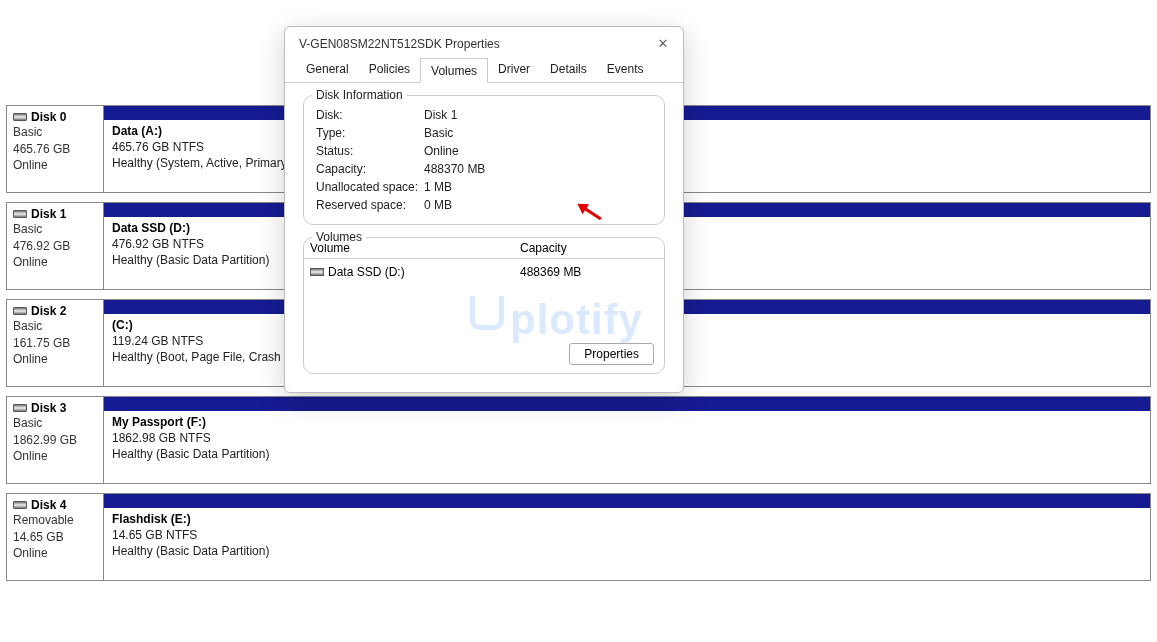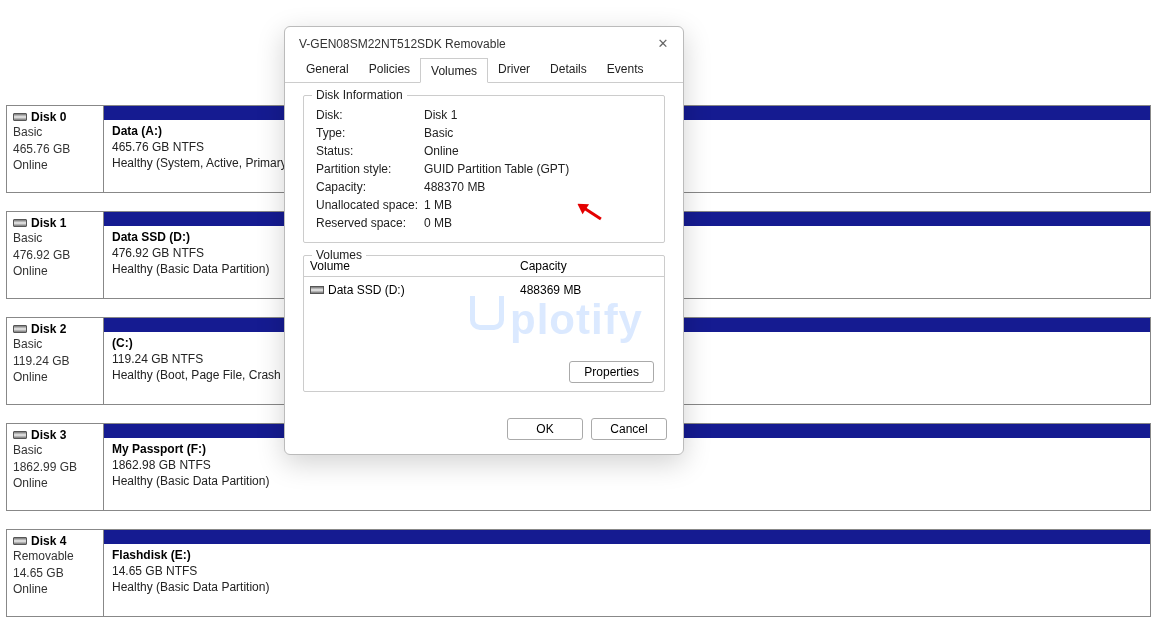--- a/index.html
+++ b/index.html
@@ -1,20 +1,20 @@
 <!DOCTYPE html>
 <html><head>
   <meta charset="utf-8">
   <style>
     * { box-sizing: border-box; margin: 0; padding: 0; font-family: 'Segoe UI', Tahoma, sans-serif; }
     body { background: #fff; width: 1157px; height: 642px; overflow: hidden; position: relative; font-size: 12px; }
 
     .top-space { height: 105px; background: #fff; }
 
-    .disks-container { display: flex; flex-direction: column; gap: 18px; padding: 0 6px 6px 6px; }
+    .disks-container { display: flex; flex-direction: column; gap: 9px; padding: 0 6px 6px 6px; }
 
     .disk-row { display: flex; border: 1px solid #888; background: #fff; min-height: 88px; }
 
     .disk-left {
       width: 96px; padding: 4px 6px; display: flex; flex-direction: column; gap: 1px;
       background: #fff;
     }
     .disk-icon-name { display: flex; align-items: center; gap: 4px; }
     .disk-icon {
       width: 14px; height: 8px; background: linear-gradient(180deg,#777,#eee,#777);
@@ -49,21 +49,21 @@
     .tab {
       padding: 5px 10px 4px 10px; cursor: pointer; color: #222;
     }
     .tab.active {
       border: 1px solid #ccc; border-bottom: 1px solid #fff;
       position: relative; top: 1px; background:#fff;
     }
 
     .dialog-body { padding: 12px 18px 6px 18px; }
 
-    .group { border: 1px solid #ccc; margin-bottom: 12px; position: relative; border-radius: 2px; padding: 10px 12px 10px 12px; }
+    .group { border: 1px solid #ccc; margin-bottom: 12px; position: relative; border-radius: 10px; padding: 10px 12px 10px 12px; }
     .group-label {
       position: absolute; top: -8px; left: 8px; background: #fff; padding: 0 4px; font-size: 12px; color:#222;
     }
 
     .info-row { display: flex; padding: 2px 0; font-size: 12px; color: #222; }
     .info-label { width: 108px; }
     .info-value { flex: 1; }
 
     .volume-list-header {
       display: flex; border-bottom: 1px solid #ccc; padding: 3px 6px; font-size: 12px;
@@ -142,21 +142,21 @@
         </div>
       </div>
     </div>
     <div class="disk-row">
       <div class="disk-left">
         <div class="disk-icon-name">
           <span class="disk-icon"></span>
           <span class="disk-name">Disk 2</span>
         </div>
         <div class="disk-meta">Basic</div>
-        <div class="disk-meta">119.24 GB</div>
+        <div class="disk-meta">161.75 GB</div>
         <div class="disk-meta">Online</div>
       </div>
       <div class="disk-right">
         <div class="stripe"></div>
         <div class="volume-body">
           <div class="volume-name">(C:)</div>
           <div class="volume-size">119.24 GB NTFS</div>
           <div class="volume-status">Healthy (Boot, Page File, Crash Dump, Basic Data Partition)</div>
         </div>
       </div>
@@ -196,21 +196,21 @@
           <div class="volume-name">Flashdisk  (E:)</div>
           <div class="volume-size">14.65 GB NTFS</div>
           <div class="volume-status">Healthy (Basic Data Partition)</div>
         </div>
       </div>
     </div>
   </div>
 
 <div class="dialog">
   <div class="dialog-titlebar">
-    <div class="dialog-title">V-GEN08SM22NT512SDK Removable</div>
+    <div class="dialog-title">V-GEN08SM22NT512SDK Properties</div>
     <div class="dialog-close">✕</div>
   </div>
 
   <div class="tabs" id="dialog-tabs">
       <div class="tab">General</div>
       <div class="tab">Policies</div>
       <div class="tab active">Volumes</div>
       <div class="tab">Driver</div>
       <div class="tab">Details</div>
       <div class="tab">Events</div>
@@ -227,24 +227,20 @@
           </div>
           <div class="info-row">
             <div class="info-label">Type:</div>
             <div class="info-value">Basic</div>
           </div>
           <div class="info-row">
             <div class="info-label">Status:</div>
             <div class="info-value">Online</div>
           </div>
           <div class="info-row">
-            <div class="info-label">Partition style:</div>
-            <div class="info-value">GUID Partition Table (GPT)</div>
-          </div>
-          <div class="info-row">
             <div class="info-label">Capacity:</div>
             <div class="info-value">488370 MB</div>
           </div>
           <div class="info-row">
             <div class="info-label">Unallocated space:</div>
             <div class="info-value">1 MB</div>
           </div>
           <div class="info-row">
             <div class="info-label">Reserved space:</div>
             <div class="info-value">0 MB</div>
@@ -267,24 +263,20 @@
             <div class="vlh-col2">488369 MB</div>
           </div>
         </div>
       <div class="btn-props-wrap" style="padding-right:10px;">
         <div class="btn">Properties</div>
       </div>
     </div>
 
   </div>
 
-  <div class="dialog-footer">
-    <div class="btn">OK</div>
-    <div class="btn">Cancel</div>
-  </div>
 </div>
 
 <div class="arrow">
   <svg width="30" height="18" viewBox="0 0 30 18">
     <line x1="28" y1="9" x2="6" y2="9" stroke="#e40000" stroke-width="3"></line>
     <polygon points="0,9 10,3 10,15" fill="#e40000"></polygon>
   </svg>
 </div>
 
 <div class="watermark">

